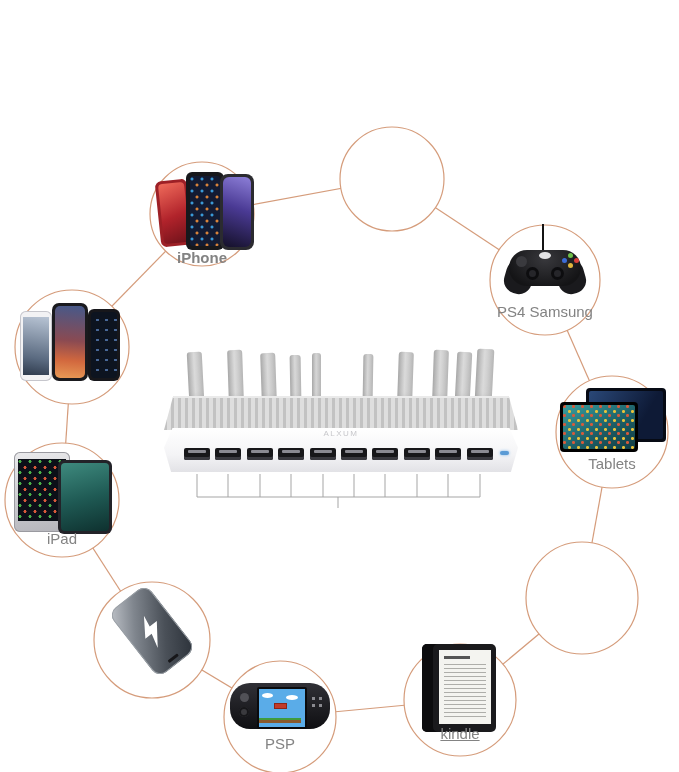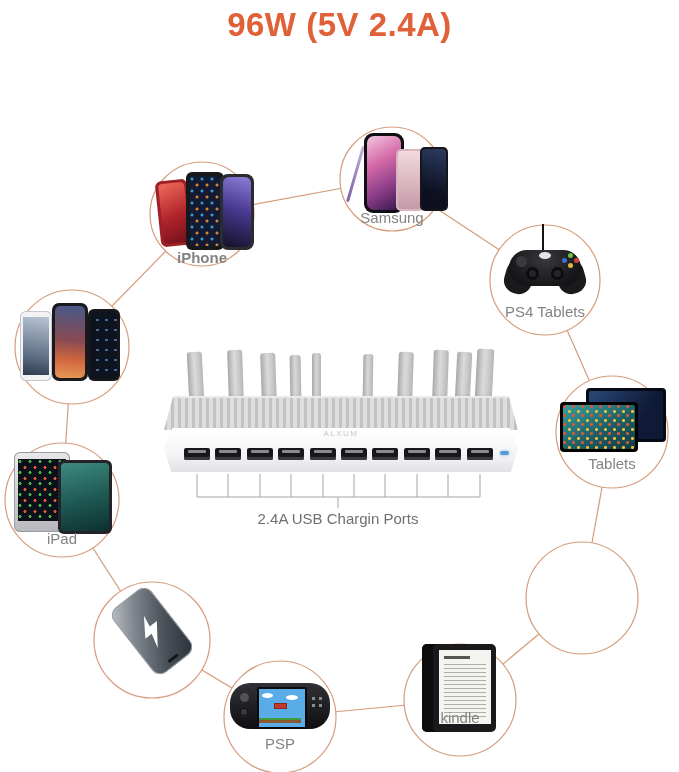--- a/index.html
+++ b/index.html
@@ -22,21 +22,21 @@
   .g-iphone{left:142px;top:54px;}   .g-samsung{left:332px;top:19px;}
   .g-ps4{left:485px;top:120px;}     .g-tablets{left:552px;top:272px;}
   .g-speakers{left:522px;top:438px;}.g-kindle{left:400px;top:540px;}
   .g-psp{left:220px;top:557px;}     .g-powerbank{left:92px;top:480px;}
   .g-ipad{left:2px;top:340px;}      .g-smartphone{left:12px;top:187px;}
 
   .dev-label{position:absolute;left:-10px;right:-10px;text-align:center;
     color:#838383;font-size:15px;line-height:1.08;white-space:pre-line;}
   .g-iphone .dev-label{top:96px;font-weight:bold;} .g-samsung .dev-label{top:91px;}
   .g-ps4 .dev-label{top:84px;}    .g-tablets .dev-label{top:84px;}
-  .g-speakers .dev-label{top:72px;} .g-kindle .dev-label{top:70px;}
+  .g-speakers .dev-label{top:72px;} .g-kindle .dev-label{top:86px;text-decoration:underline;}
   .g-psp .dev-label{top:79px;}    .g-powerbank .dev-label{top:86px;}
   .g-ipad .dev-label{top:91px;}   .g-smartphone .dev-label{top:79px;}
 
   .art{position:absolute;inset:0;}
   .art div{position:absolute;}
 
   
   .ph-red{left:16px;top:26px;width:32px;height:66px;background:#9d2026;border-radius:6px;transform:rotate(-6deg);}
   .ph-red::after{content:"";position:absolute;inset:3px;border-radius:4px;background:linear-gradient(160deg,#ef6a5a,#b1232b 55%,#70121a);}
   .ph-mid{left:44px;top:18px;width:38px;height:78px;background:#17181c;border-radius:6px;}
@@ -144,21 +144,20 @@
   .led{position:absolute;left:336px;top:113px;width:9px;height:4px;background:#5b9bd5;border-radius:2px;
     box-shadow:0 0 3px #7ab4e8;}
 
   .ports-label{position:absolute;left:213px;top:410px;width:250px;text-align:center;
     font-size:15px;color:#6f6f6f;}
 </style>
 </head>
 <body>
 
 <div class="hdr">
-  <div class="title">96W (5V 2.4A)</div>
 </div>
 
 <div class="diagram">
 
   <svg class="ring" width="679" height="672">
     <g stroke="#d59c7b" stroke-width="1.2" fill="none">
       <line x1="72" y1="247" x2="202" y2="114"></line>
       <line x1="202" y1="114" x2="392" y2="79"></line>
       <line x1="392" y1="79" x2="545" y2="180"></line>
       <line x1="545" y1="180" x2="612" y2="332"></line>
@@ -217,57 +216,47 @@
     <div class="port" style="left:114px;"></div>
     <div class="port" style="left:146px;"></div>
     <div class="port" style="left:177px;"></div>
     <div class="port" style="left:208px;"></div>
     <div class="port" style="left:240px;"></div>
     <div class="port" style="left:271px;"></div>
     <div class="port" style="left:303px;"></div>
     <div class="led"></div>
   </div>
 
-  <div class="ports-label">2.4A USB Chargin Ports</div>
 
   <div class="grp g-iphone">
     <div class="art">
       <div class="ph-red"></div>
         <div class="ph-mid"></div>
         <div class="ph-x"></div>
     </div>
     <div class="dev-label">iPhone</div>
   </div>
 
-  <div class="grp g-samsung">
-    <div class="art">
-      <div class="spen"></div>
-        <div class="note"></div>
-        <div class="pinkph"></div>
-        <div class="darkph"></div>
-    </div>
-    <div class="dev-label">Samsung</div>
-  </div>
 
   <div class="grp g-ps4">
     <div class="art">
       <div class="pad-wire"></div>
       <div class="pad-grip-l"></div>
         <div class="pad-grip-r"></div>
         <div class="pad-body"></div>
       <div class="pad-center"></div>
         <div class="pad-dpad"></div>
       <div class="stick stick-l"></div>
         <div class="stick stick-r"></div>
       <div class="btn btn-g"></div>
         <div class="btn btn-r"></div>
         <div class="btn btn-b"></div>
         <div class="btn btn-y"></div>
     </div>
-    <div class="dev-label">PS4 Tablets</div>
+    <div class="dev-label">PS4 Samsung</div>
   </div>
 
   <div class="grp g-tablets">
     <div class="art">
       <div class="tab-back"></div>
         <div class="tab-front"></div>
     </div>
     <div class="dev-label">Tablets</div>
   </div>
 

